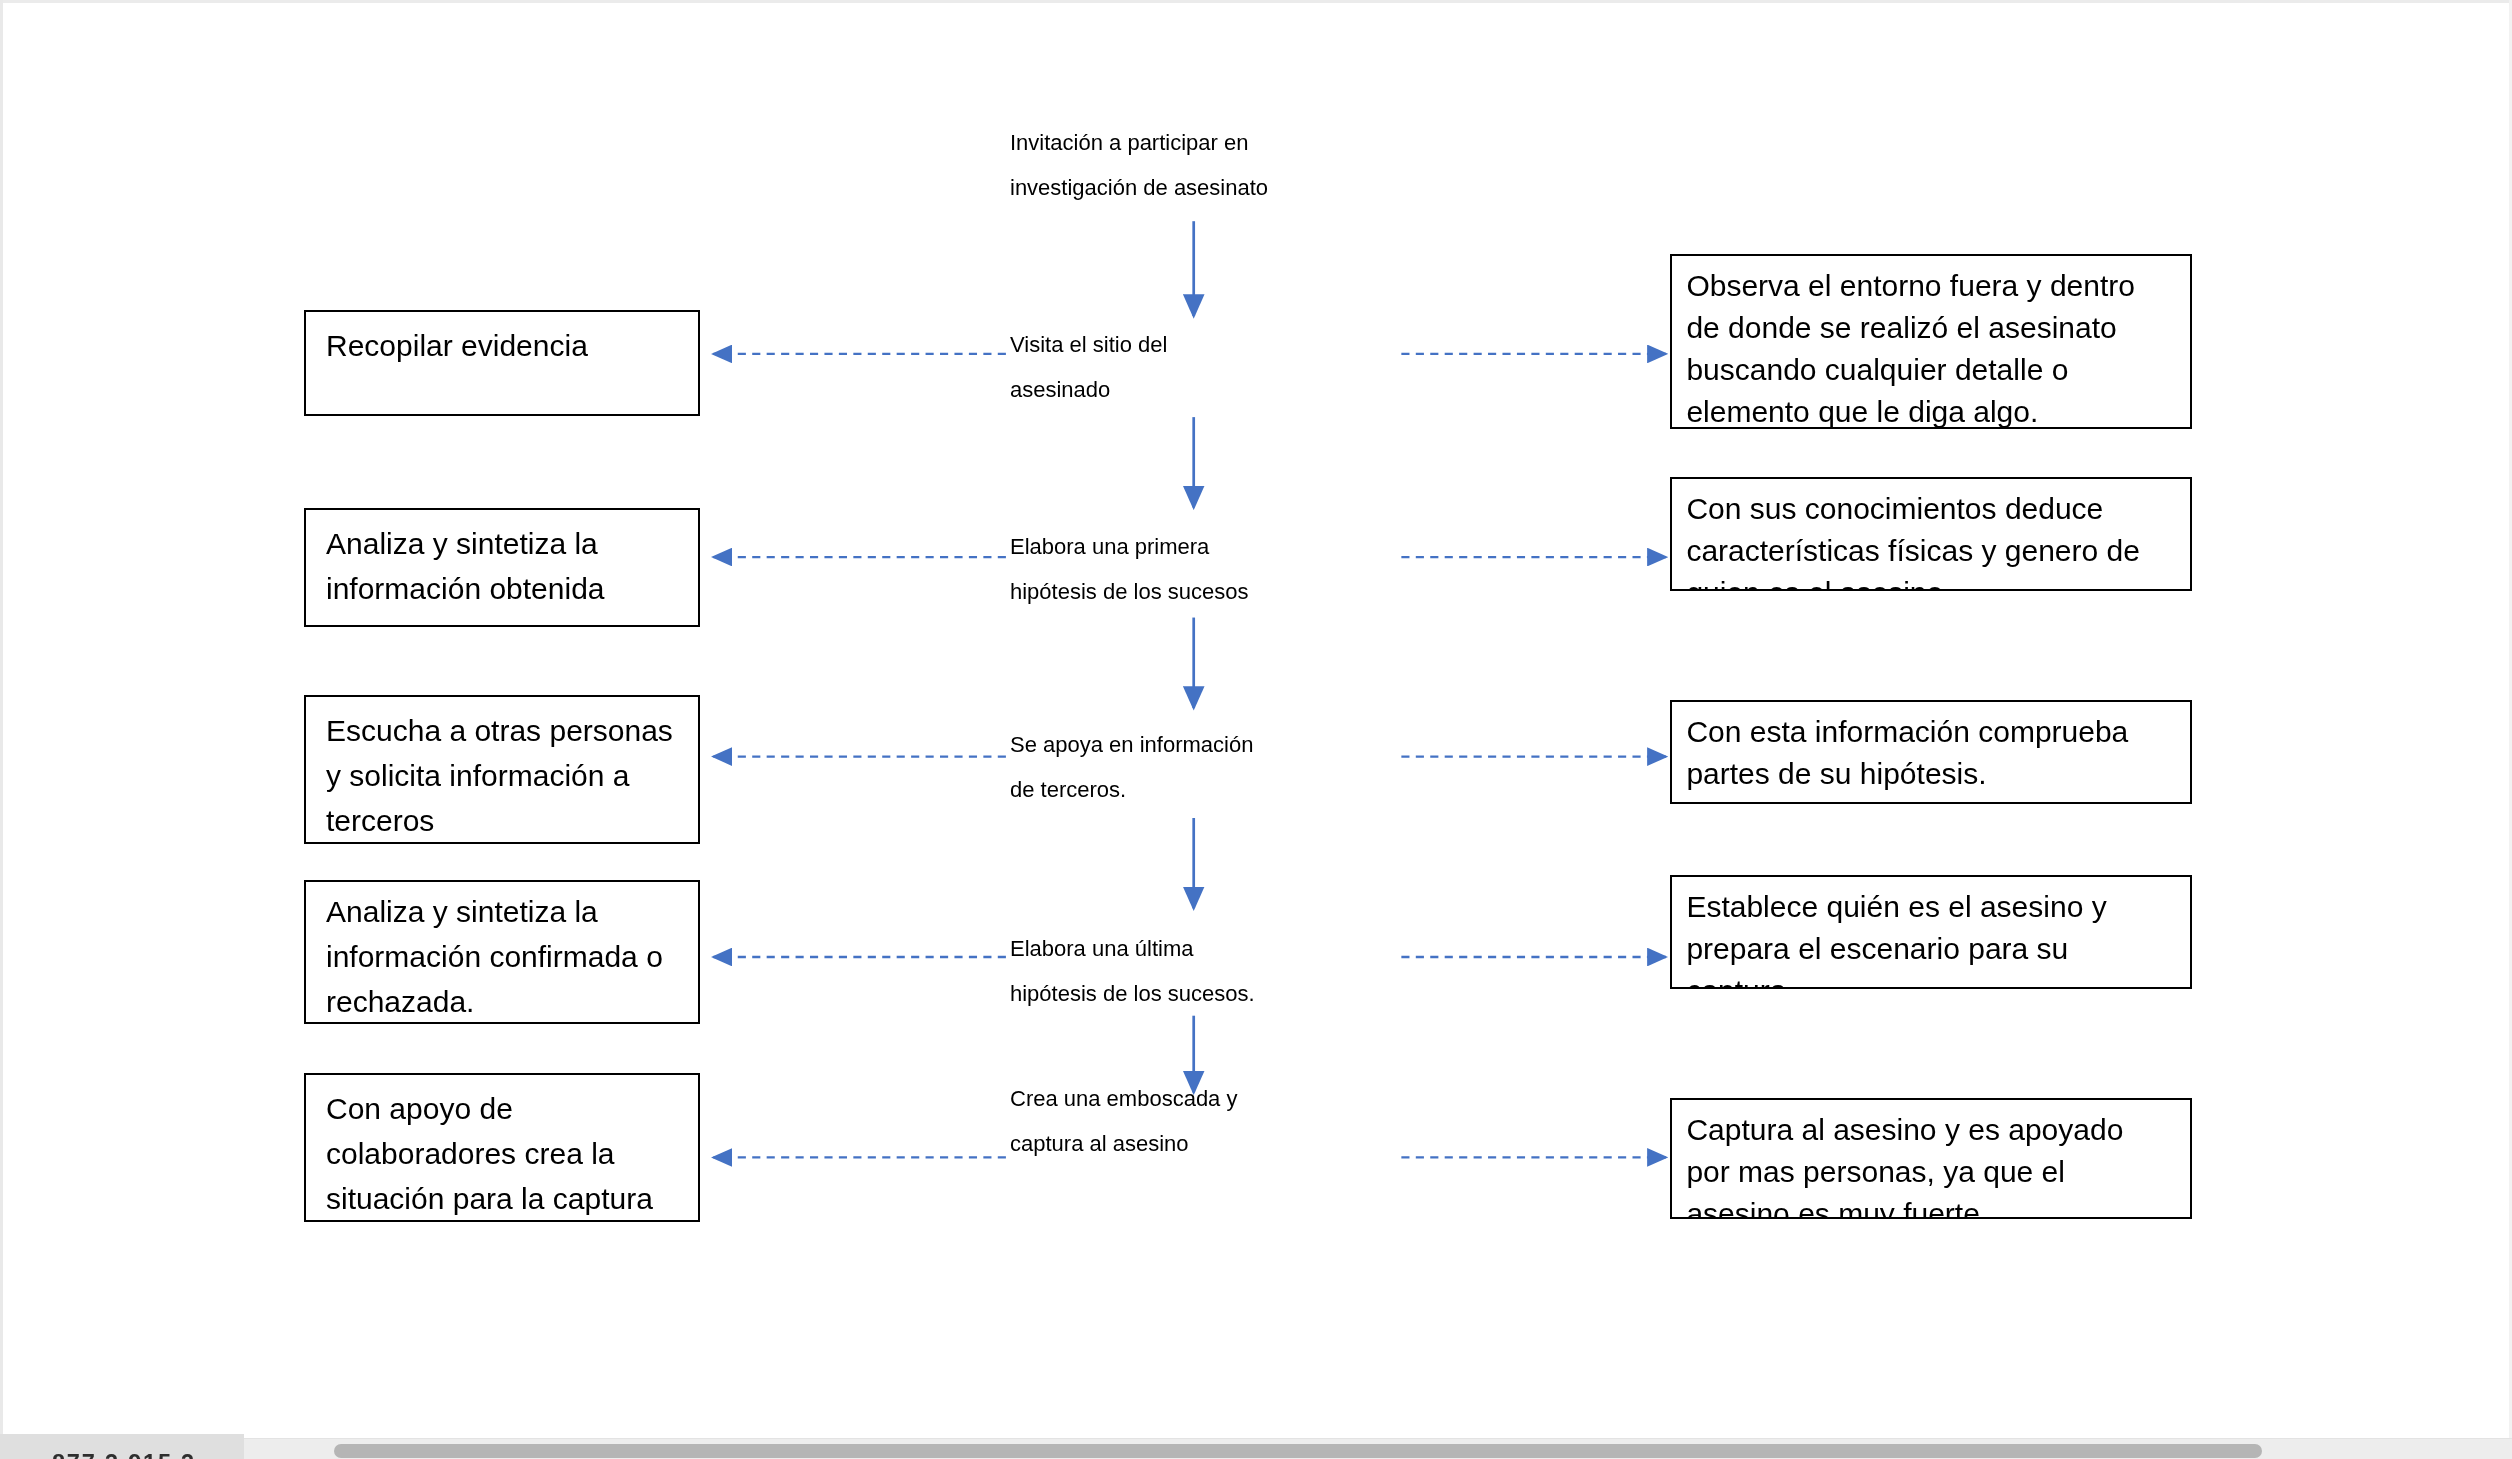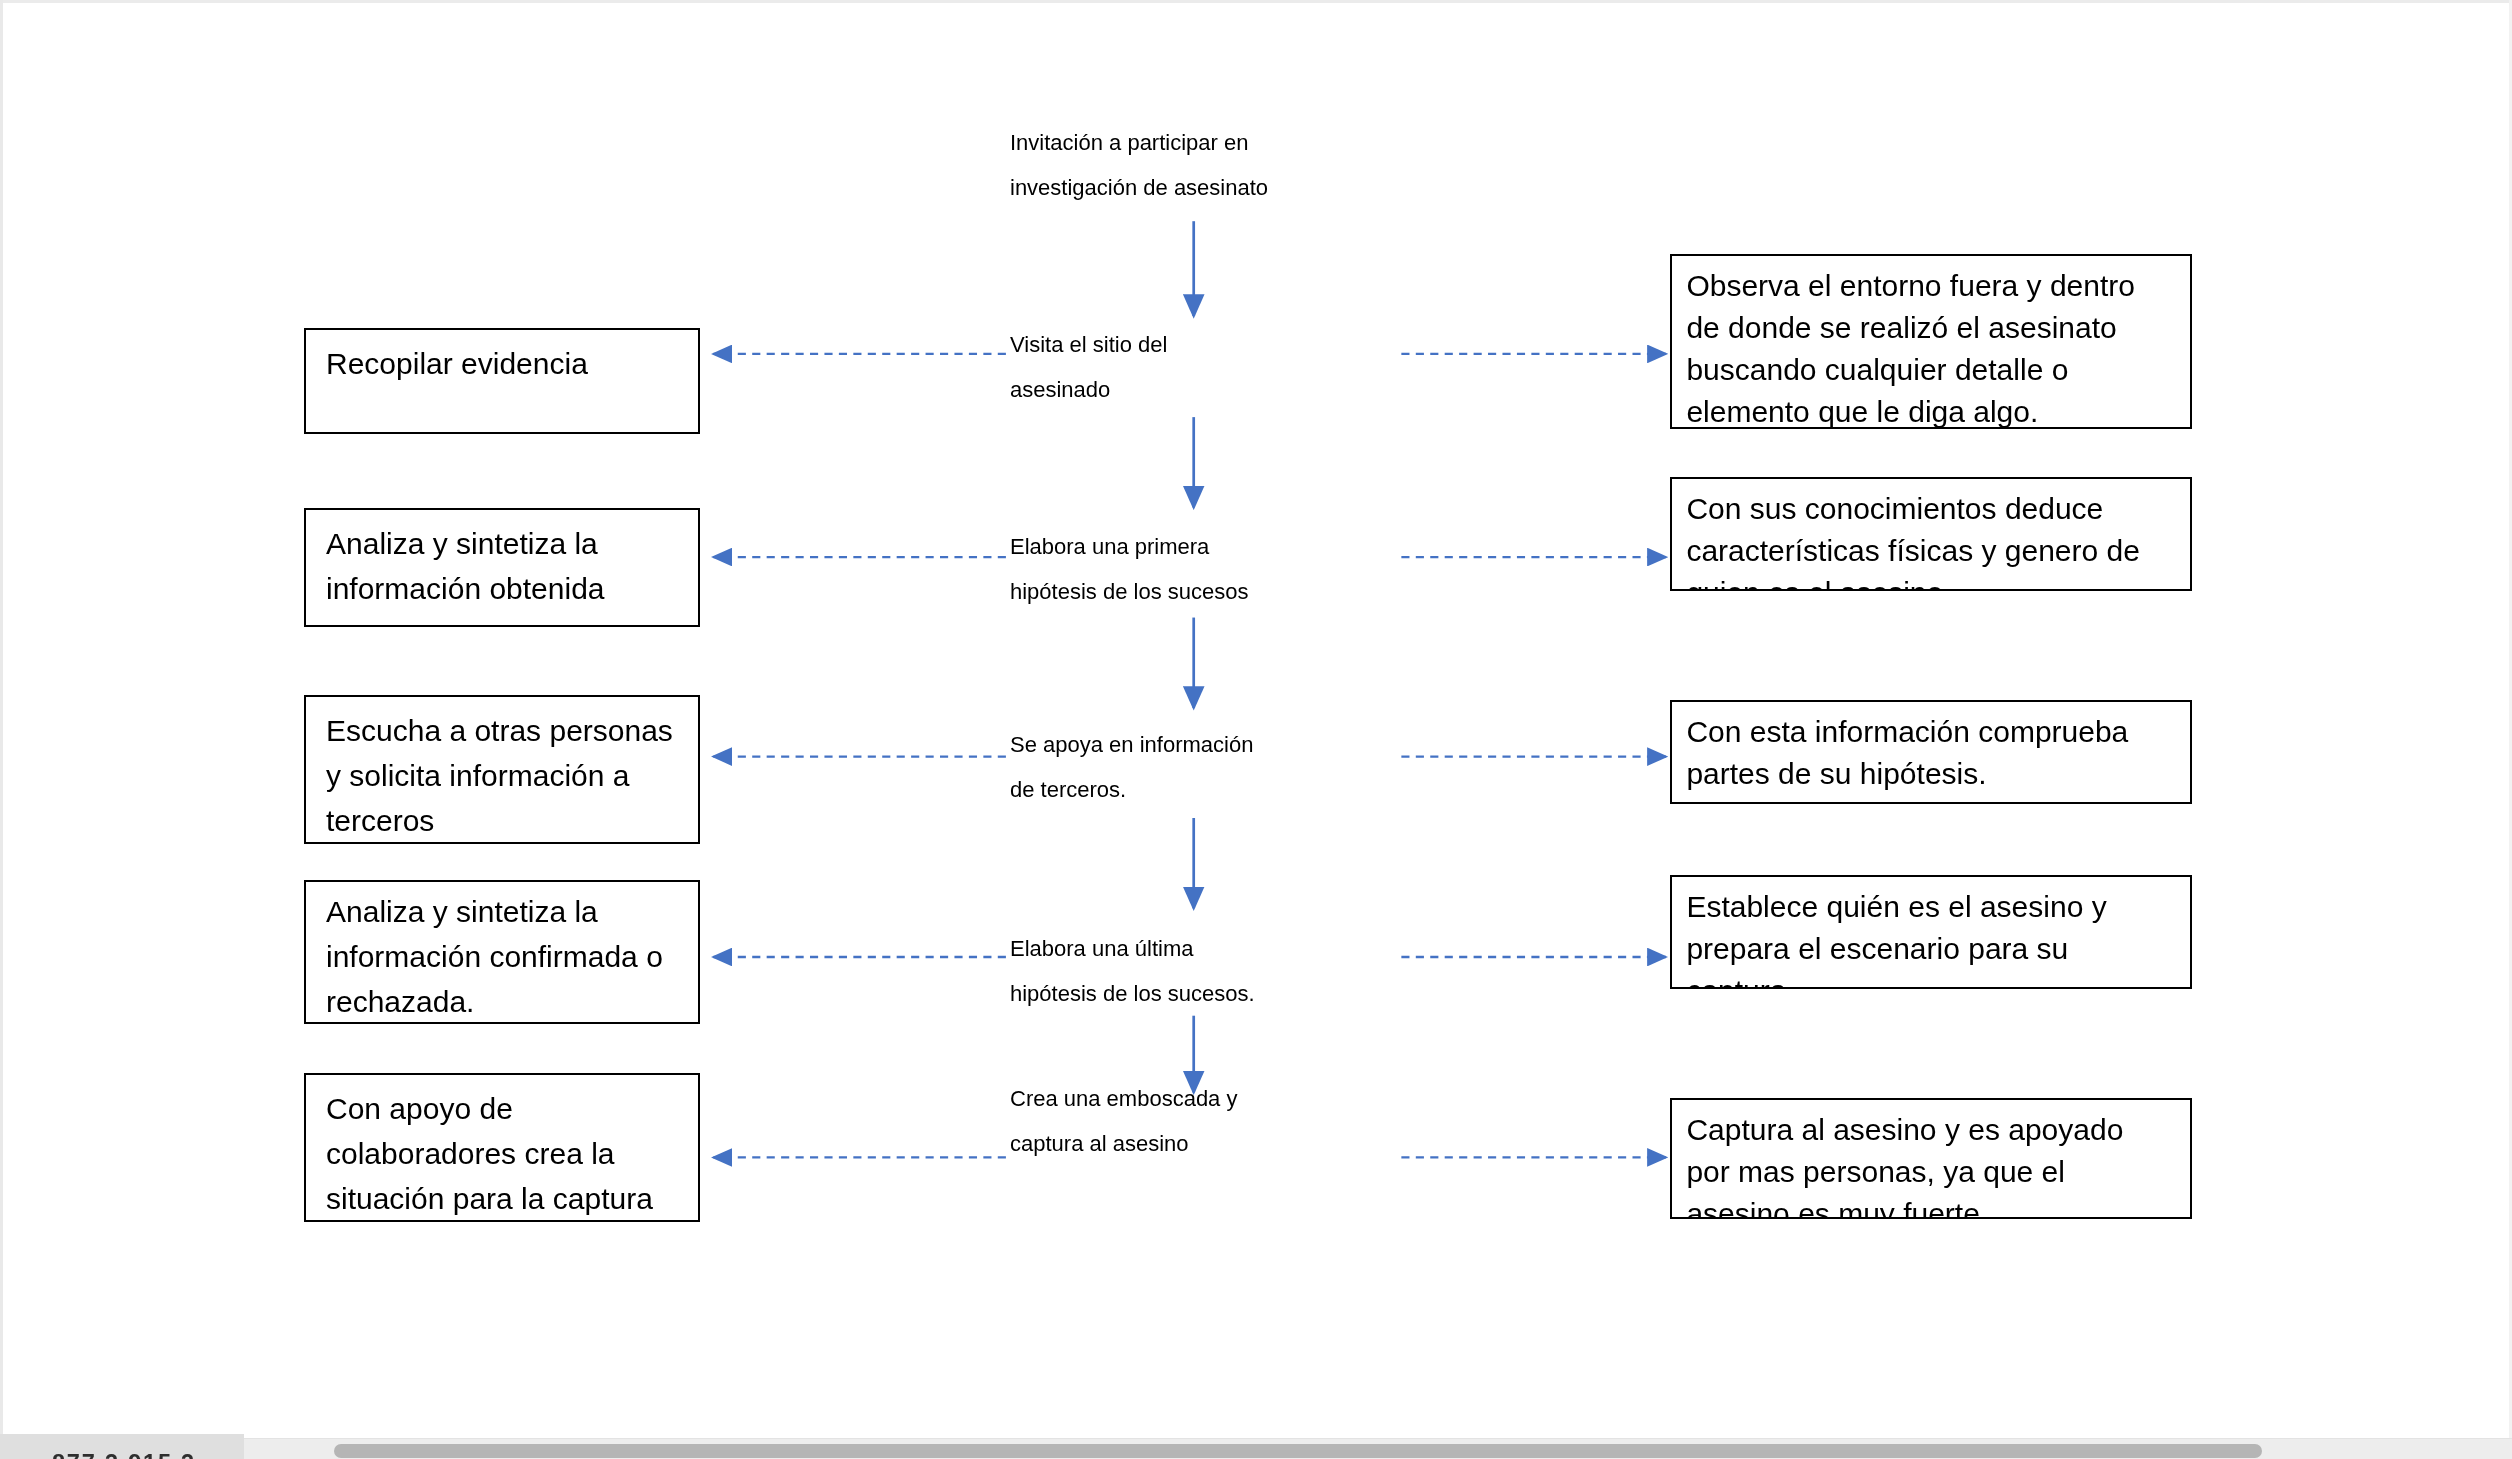--- a/index.html
+++ b/index.html
@@ -95,21 +95,21 @@
 asesinado</div>
   <div class="center-text" style="top:524px">Elabora una primera
 hipótesis de los sucesos</div>
   <div class="center-text" style="top:722px">Se apoya en información
 de terceros.</div>
   <div class="center-text" style="top:926px">Elabora una última
 hipótesis de los sucesos.</div>
   <div class="center-text" style="top:1076px">Crea una emboscada y
 captura al asesino</div>
 
-  <div class="box left-box" style="top:328px;height:106px">
+  <div class="box left-box" style="top:310px;height:106px">
     <div class="box-text">Recopilar evidencia</div>
   </div>
   <div class="box left-box" style="top:508px;height:119px">
     <div class="box-text">Analiza y sintetiza la
 información obtenida</div>
   </div>
   <div class="box left-box" style="top:695px;height:149px">
     <div class="box-text">Escucha a otras personas
 y solicita información a
 terceros</div>

